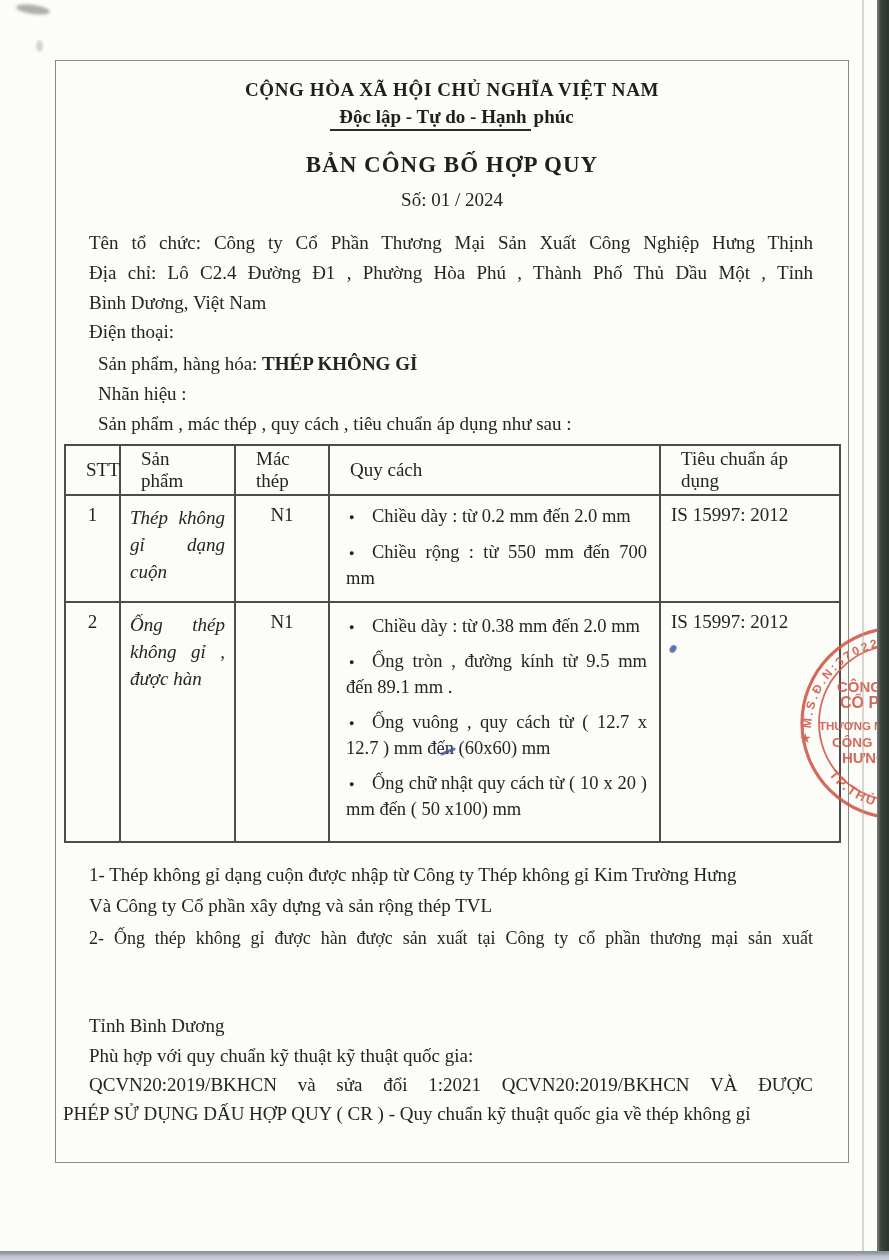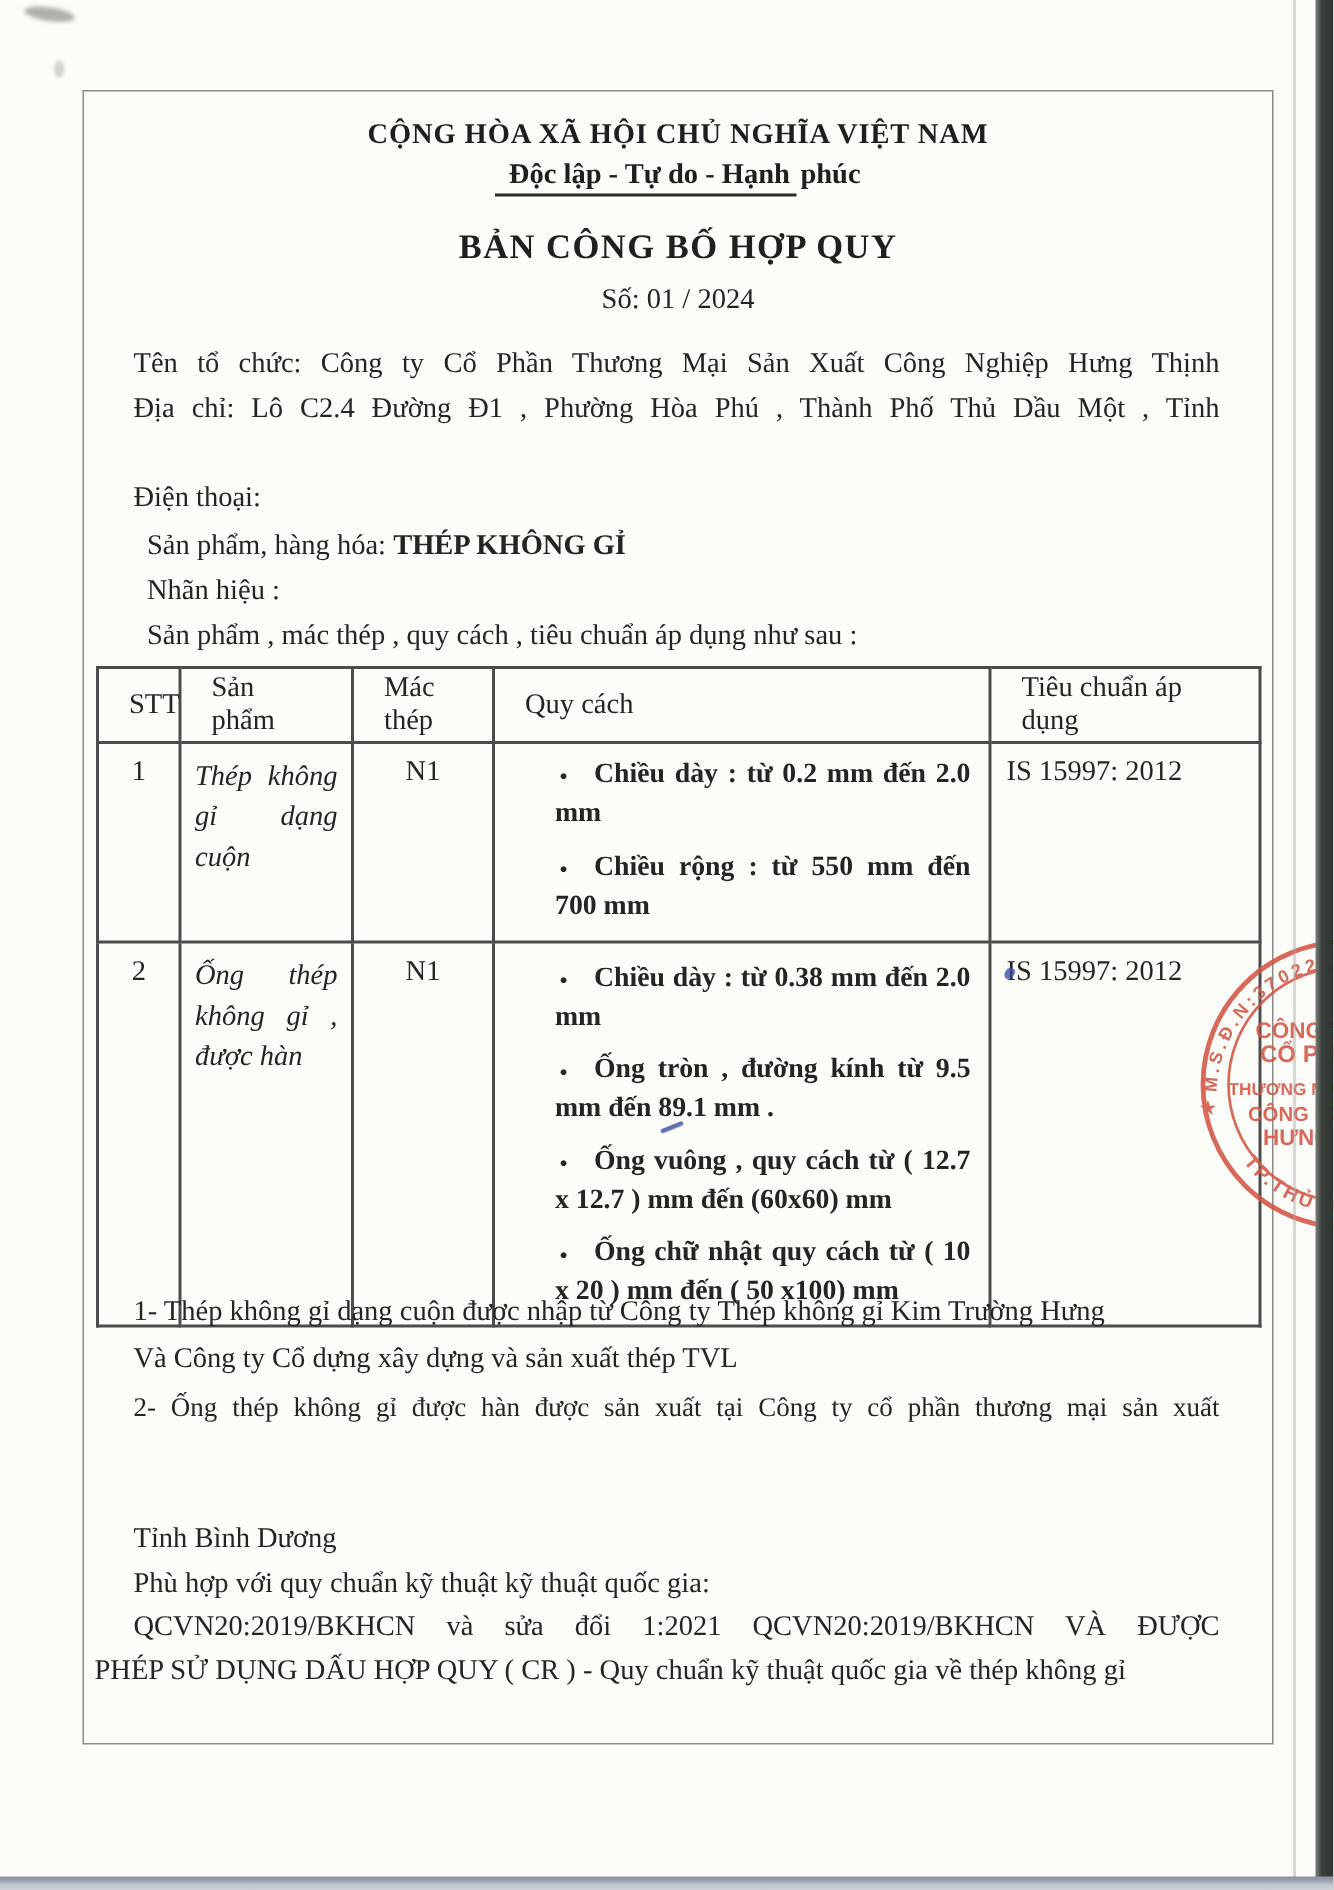--- a/index.html
+++ b/index.html
@@ -42,21 +42,21 @@
 
   
   table.spec{position:absolute;left:8px;top:383px;width:775px;border-collapse:collapse;table-layout:fixed;}
   table.spec th,table.spec td{border:2px solid #4c4c4c;vertical-align:top;font-weight:normal;font-size:19px;}
   table.spec th{height:42px;vertical-align:middle;text-align:left;padding:2px 20px;}
   th.h-stt{text-align:center;padding:2px 2px;}
   td.c-stt{text-align:center;padding-top:8px;}
   td.c-sp{padding:8px 9px;text-align:justify;font-size:18.5px;line-height:27px;font-style:italic;}
   td.c-mt{text-align:center;padding-top:8px;}
   td.c-qc{padding:0;}
-  td.c-qc ul{margin:0;padding:7px 12px 0 40px;list-style:none;font-weight:bold;}
+  td.c-qc ul{margin:0;padding:7px 12px 0 16px;list-style:none;}
   td.c-qc li{position:relative;font-size:18.5px;line-height:26px;margin-bottom:10px;text-indent:26px;text-align:justify;}
   tr.r2 td.c-qc ul{padding-top:10px;}
   tr.r2 td.c-qc li{margin-bottom:9px;}
   td.c-qc li::before{content:"●";position:absolute;left:3px;top:1px;font-size:9px;text-indent:0;}
   td.c-tc{padding:8px 4px 0 10px;white-space:nowrap;}
 
   
   .n1a{top:800px;left:33px;}
   .n1b{top:831px;left:33px;}
   .n2a{top:863px;left:33px;}
@@ -86,20 +86,21 @@
 
   <div class="page-box">
 
     <div class="abs center nat-title">CỘNG HÒA XÃ HỘI CHỦ NGHĨA VIỆT NAM</div>
     <div class="abs center motto"><span class="u">Độc lập - Tự do - Hạnh</span><span class="tail">phúc</span></div>
     <div class="abs center doc-title">BẢN CÔNG BỐ HỢP QUY</div>
     <div class="abs center doc-number">Số: 01 / 2024</div>
 
     <div class="abs line wline jl info-org">Tên tổ chức: Công ty Cổ Phần Thương Mại Sản Xuất Công Nghiệp Hưng Thịnh</div>
     <div class="abs line wline jl info-ad1">Địa chỉ: Lô C2.4 Đường Đ1 , Phường Hòa Phú , Thành Phố Thủ Dầu Một , Tỉnh</div>
+    <div class="abs line info-ad2">Bình Dương, Việt Nam</div>
     <div class="abs line info-ph">Điện thoại:</div>
     <div class="abs line info-prod"><span>Sản phẩm, hàng hóa:</span>&nbsp;<span class="b">THÉP KHÔNG GỈ</span></div>
     <div class="abs line info-brand">Nhãn hiệu :</div>
     <div class="abs line info-intro">Sản phẩm , mác thép , quy cách , tiêu chuẩn áp dụng như sau :</div>
 
     <table class="spec">
       <colgroup>
         <col style="width:55px">
           <col style="width:115px">
           <col style="width:94px">
@@ -139,21 +140,21 @@
               <li><span>Ống vuông , quy cách từ ( 12.7 x 12.7 ) mm đến (60x60) mm</span></li>
               <li><span>Ống chữ nhật quy cách từ ( 10 x 20 ) mm đến ( 50 x100) mm</span></li>
             </ul>
           </td>
           <td class="c-tc">IS 15997: 2012</td>
         </tr>
       </tbody>
     </table>
 
     <div class="abs line wline n1a">1-  Thép không gỉ dạng cuộn được nhập từ Công ty Thép không gỉ Kim Trường Hưng</div>
-    <div class="abs line n1b">Và Công ty Cổ dựng xây dựng và sản xuất thép TVL</div>
+    <div class="abs line n1b">Và Công ty Cổ phần xây dựng và sản rộng thép TVL</div>
     <div class="abs line wline jl jl-tight n2a">2-  Ống thép không gỉ được hàn được sản xuất tại Công ty cổ phần thương mại sản xuất</div>
     <div class="abs line npr">Tỉnh Bình Dương</div>
     <div class="abs line nph">Phù hợp với quy chuẩn kỹ thuật kỹ thuật quốc gia:</div>
     <div class="abs line wline jl nq1">QCVN20:2019/BKHCN và sửa đổi 1:2021 QCVN20:2019/BKHCN VÀ ĐƯỢC</div>
     <div class="abs line nq2">PHÉP SỬ DỤNG DẤU HỢP QUY ( CR ) -  Quy chuẩn kỹ thuật quốc gia về thép không gỉ</div>
   </div>
 
   <svg class="stamp" viewBox="0 0 230 230" width="230" height="230">
     <g stroke="#d25546" fill="none">
       <circle cx="115" cy="115" r="95" stroke-width="3.2"></circle>

